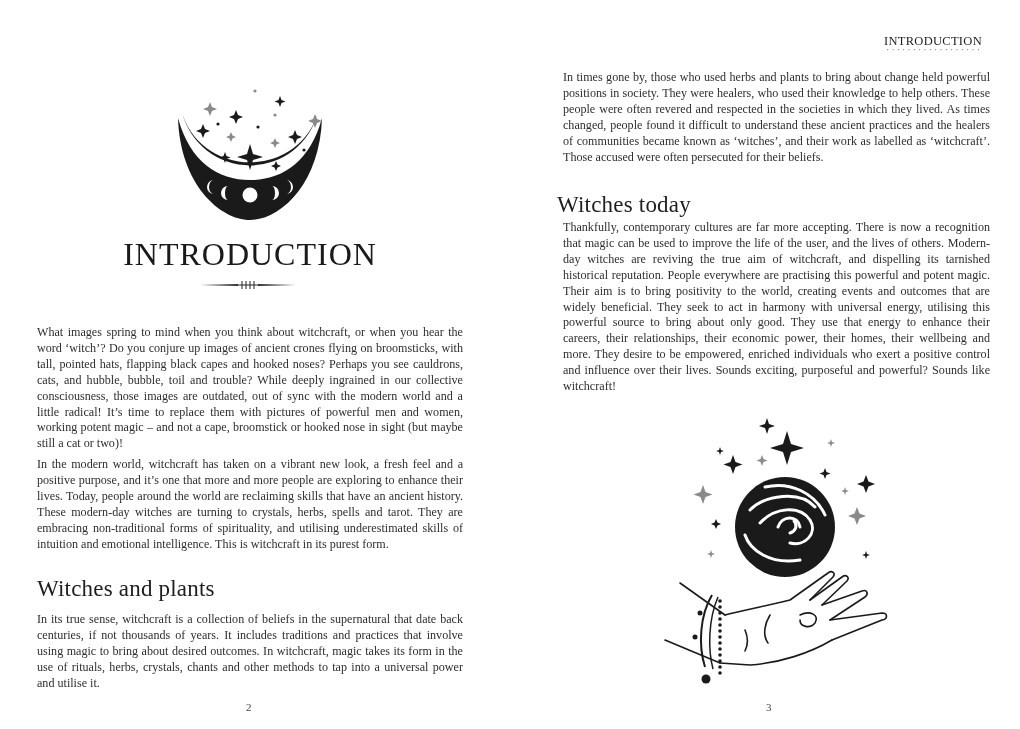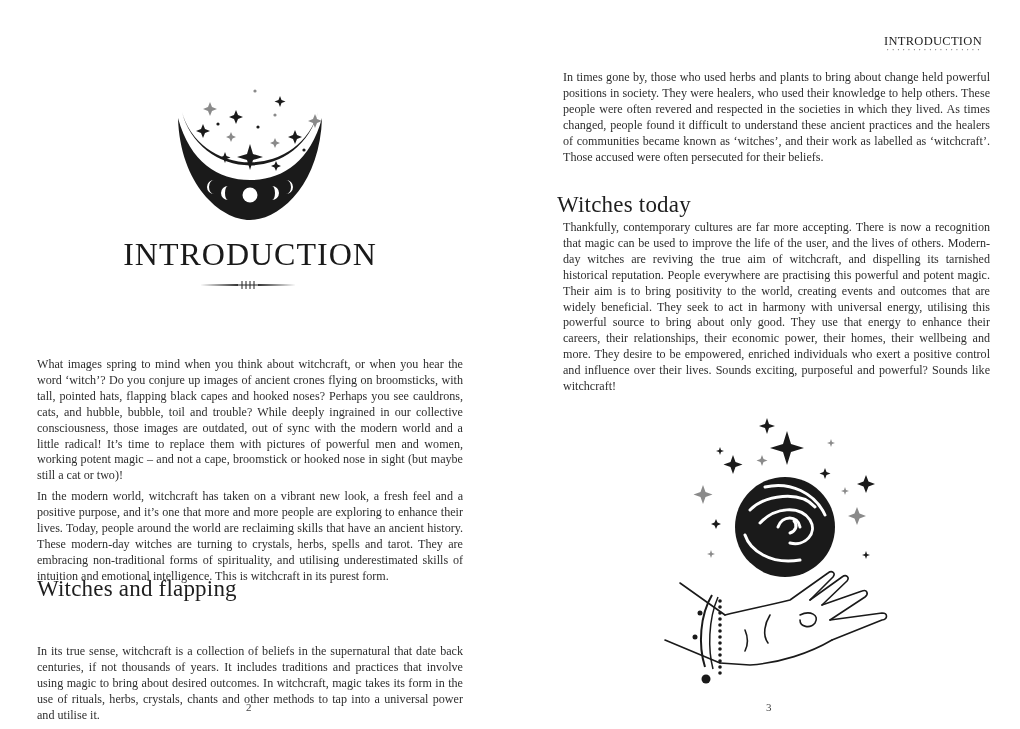--- a/index.html
+++ b/index.html
@@ -14,21 +14,21 @@
     .running-head-label { font-size: 12.5px; letter-spacing: 0.3px; color: #222; display: block; }
     .running-head-dots { display: block; font-size: 10px; letter-spacing: 2px; color: #777; margin-top: -4px; line-height: 10px; }
 
     .moon-emblem { position: absolute; left: 170px; top: 84px; width: 160px; height: 140px; }
 
     .chapter-title { position: absolute; left: 0; width: 500px; top: 236px; text-align: center;
       font-size: 32px; letter-spacing: 1px; color: #1a1a1a; font-weight: normal; }
     .title-ornament { position: absolute; left: 200px; top: 280px; width: 96px; height: 10px; }
 
     .body-text { position: absolute; font-size: 12.1px; line-height: 15.9px; color: #2e2e2e; text-align: justify; }
-    .left-col { left: 37px; width: 426px; margin-top: 32px; }
+    .left-col { left: 37px; width: 426px; }
     .right-col { left: 53px; width: 427px; }
 
     .para-1 { top: 325px; }
     .para-2 { top: 457px; }
     .heading { position: absolute; font-size: 23px; color: #1e1e1e; font-weight: normal; letter-spacing: 0.2px; }
     .heading-history { left: 37px; top: 576px; }
     .para-3 { top: 612px; }
 
     .para-r1 { top: 70px; }
     .heading-today { left: 47px; top: 192px; }
@@ -92,21 +92,21 @@
         <line x1="46" y1="1" x2="46" y2="9"></line>
         <line x1="50" y1="1" x2="50" y2="9"></line>
         <line x1="54" y1="1" x2="54" y2="9"></line>
         <line x1="38" y1="5" x2="58" y2="5"></line>
       </g>
     </svg>
 
     <p class="body-text left-col para-1">What images spring to mind when you think about witchcraft, or when you hear the word ‘witch’? Do you conjure up images of ancient crones flying on broomsticks, with tall, pointed hats, flapping black capes and hooked noses? Perhaps you see cauldrons, cats, and hubble, bubble, toil and trouble? While deeply ingrained in our collective consciousness, those images are outdated, out of sync with the modern world and a little radical! It’s time to replace them with pictures of powerful men and women, working potent magic – and not a cape, broomstick or hooked nose in sight (but maybe still a cat or two)!</p>
     <p class="body-text left-col para-2">In the modern world, witchcraft has taken on a vibrant new look, a fresh feel and a positive purpose, and it’s one that more and more people are exploring to enhance their lives. Today, people around the world are reclaiming skills that have an ancient history. These modern-day witches are turning to crystals, herbs, spells and tarot. They are embracing non-traditional forms of spirituality, and utilising underestimated skills of intuition and emotional intelligence. This is witchcraft in its purest form.</p>
 
-    <h2 class="heading heading-history">Witches and flapping</h2>
+    <h2 class="heading heading-history">Witches and plants</h2>
     <p class="body-text left-col para-3">In its true sense, witchcraft is a collection of beliefs in the supernatural that date back centuries, if not thousands of years. It includes traditions and practices that involve using magic to bring about desired outcomes. In witchcraft, magic takes its form in the use of rituals, herbs, crystals, chants and other methods to tap into a universal power and utilise it.</p>
 
     <span class="page-number page-number-left">2</span>
   </section>
 
   <section class="page page-right">
 
     <div class="running-head">
       <span class="running-head-label">INTRODUCTION</span>
       <span class="running-head-dots">··················</span>

